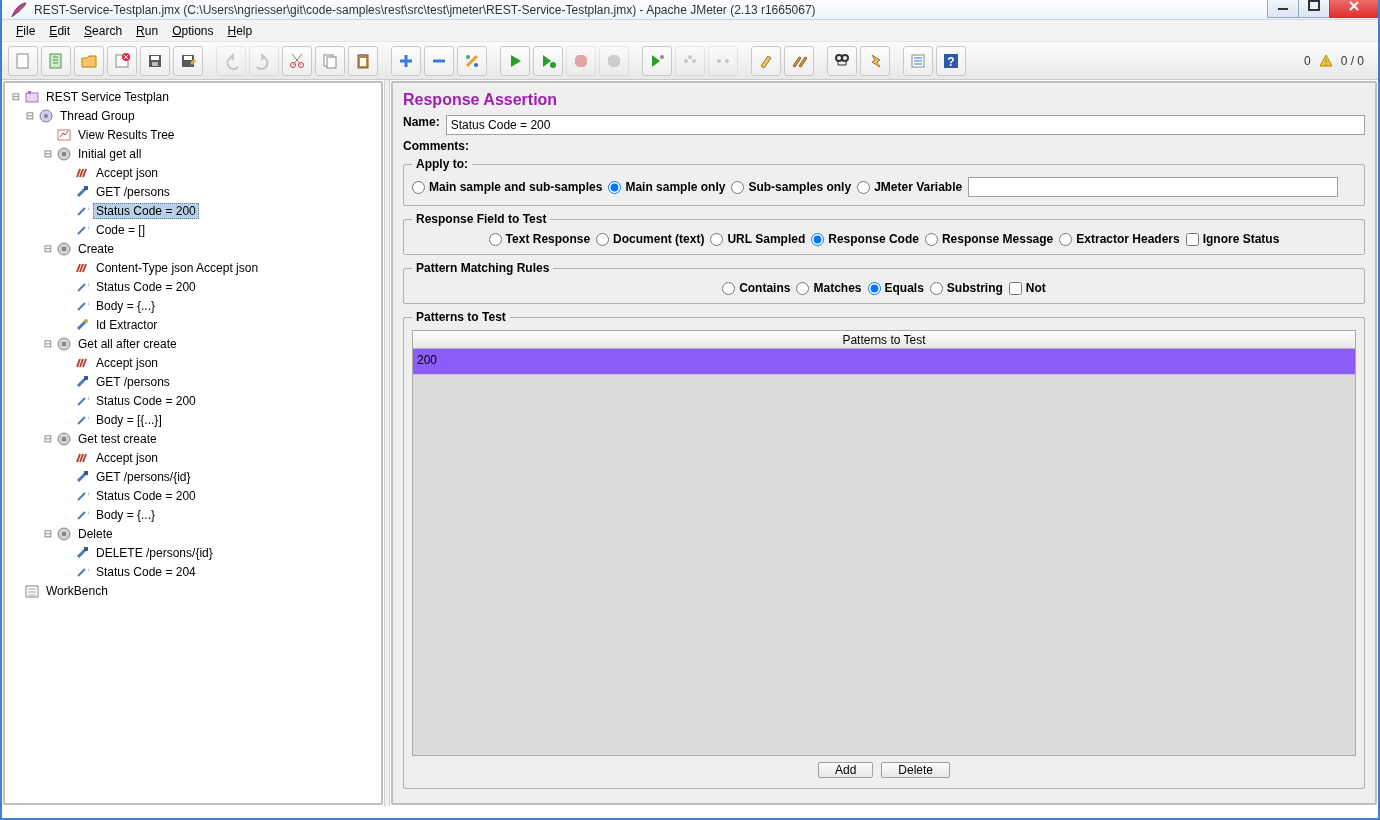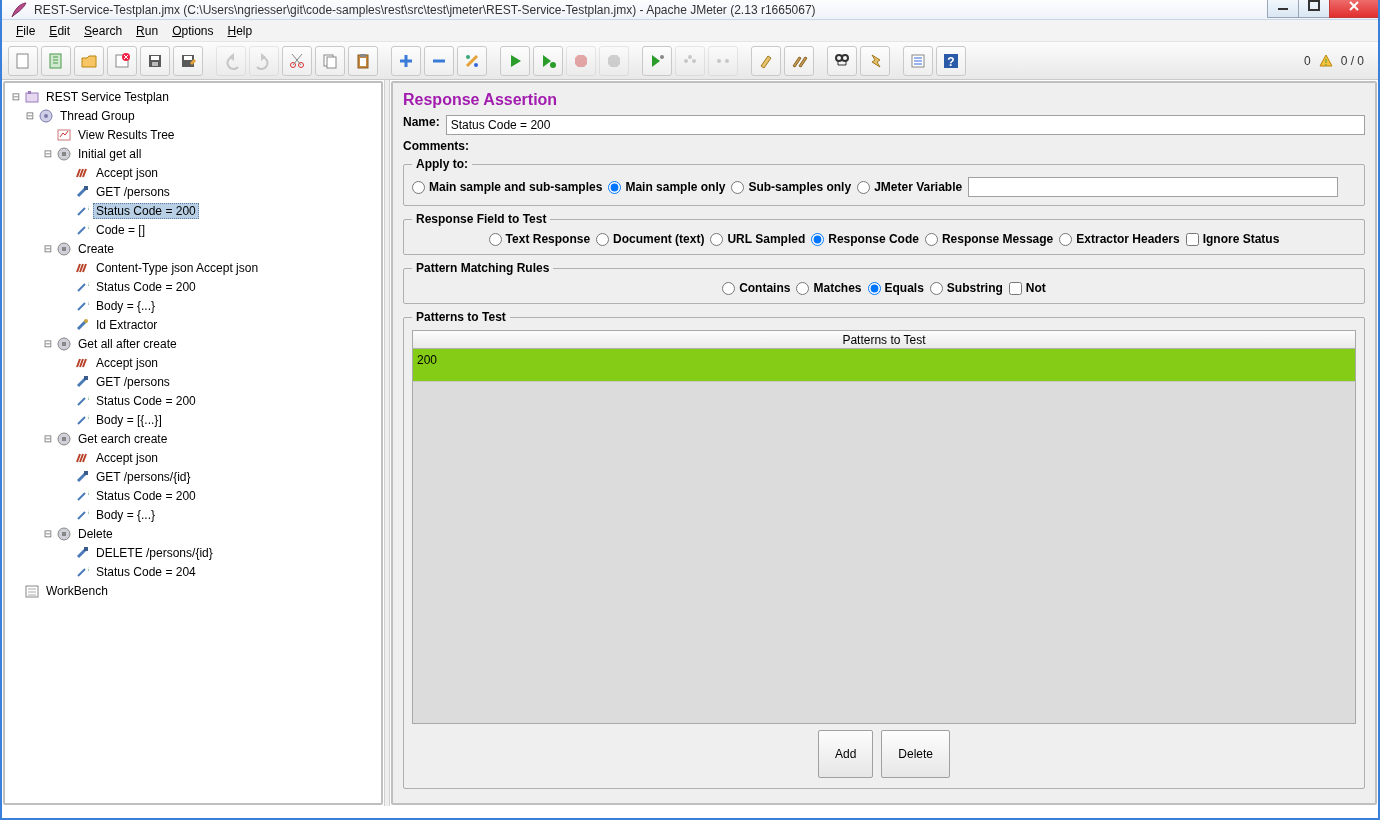--- a/index.html
+++ b/index.html
@@ -52,23 +52,23 @@
 legend { padding: 0 4px; font-weight:bold; }
 .radio-row { display:flex; align-items:center; gap:6px; flex-wrap:wrap; }
 .radio-row label { display:flex; align-items:center; gap:4px; font-weight:bold; }
 .radio-row input[type=text]{ width:370px; border:1px solid #a0a0a0; height:20px; padding:0 4px; }
 .center { justify-content:center; }
 
 .patterns-set { flex:1; display:flex; flex-direction:column; min-height:0; }
 .grid-wrap { flex:1; border:1px solid #a9a9a9; background:#dcdcdc; display:flex; flex-direction:column; }
 .grid-head { background: linear-gradient(#fdfdfd,#e9e9e9); border-bottom:1px solid #b0b0b0; text-align:center; height:18px; line-height:18px;}
 .grid-body { flex:1; background:#dcdcdc; }
-.grid-row { height:33px; background:#84cc16; padding:4px 4px; border-bottom:1px solid #c8c8c8;}
+.grid-row { height:26px; background:#8b5cf6; padding:4px 4px; border-bottom:1px solid #c8c8c8;}
 .btnbar { display:flex; justify-content:center; gap:8px; padding:6px 0 2px;}
-.btnbar button { border:1px solid #a0a0a0; background:linear-gradient(#fdfdfd,#e6e6e6); padding:16px 16px; border-radius:2px;}
+.btnbar button { border:1px solid #a0a0a0; background:linear-gradient(#fdfdfd,#e6e6e6); padding:0 16px; border-radius:2px;}
 
 input[type=radio],input[type=checkbox]{ width:13px; height:13px;}
 </style>
 </head>
 <body>
 
 <div class="titlebar">
   <span class="feather">
     <svg viewBox="0 0 18 18">
         <path d="M2 16 C6 4 14 2 16 2 C14 6 10 10 4 14 Z" fill="#b74a8a" stroke="#7d2f5d"></path>
@@ -505,21 +505,21 @@
 
       <li>
           <div class="row ind2">
             <span class="tw">⊟</span>
             <span class="ic">
               <svg width="16" height="16">
                 <circle cx="8" cy="8" r="6" fill="#d0d0d8" stroke="#888"></circle>
                 <rect x="6" y="6" width="4" height="4" fill="#888"></rect>
               </svg>
             </span>
-            <span class="lbl">Get earch create</span>
+            <span class="lbl">Get test create</span>
           </div>
         </li>
       <li>
           <div class="row ind3">
             <span class="tw"></span>
             <span class="ic">
               <svg width="14" height="14">
                 <path d="M2 11l3-8M5 11l3-8M8 11l3-8" stroke="#b8432a" stroke-width="2"></path>
               </svg>
             </span>

